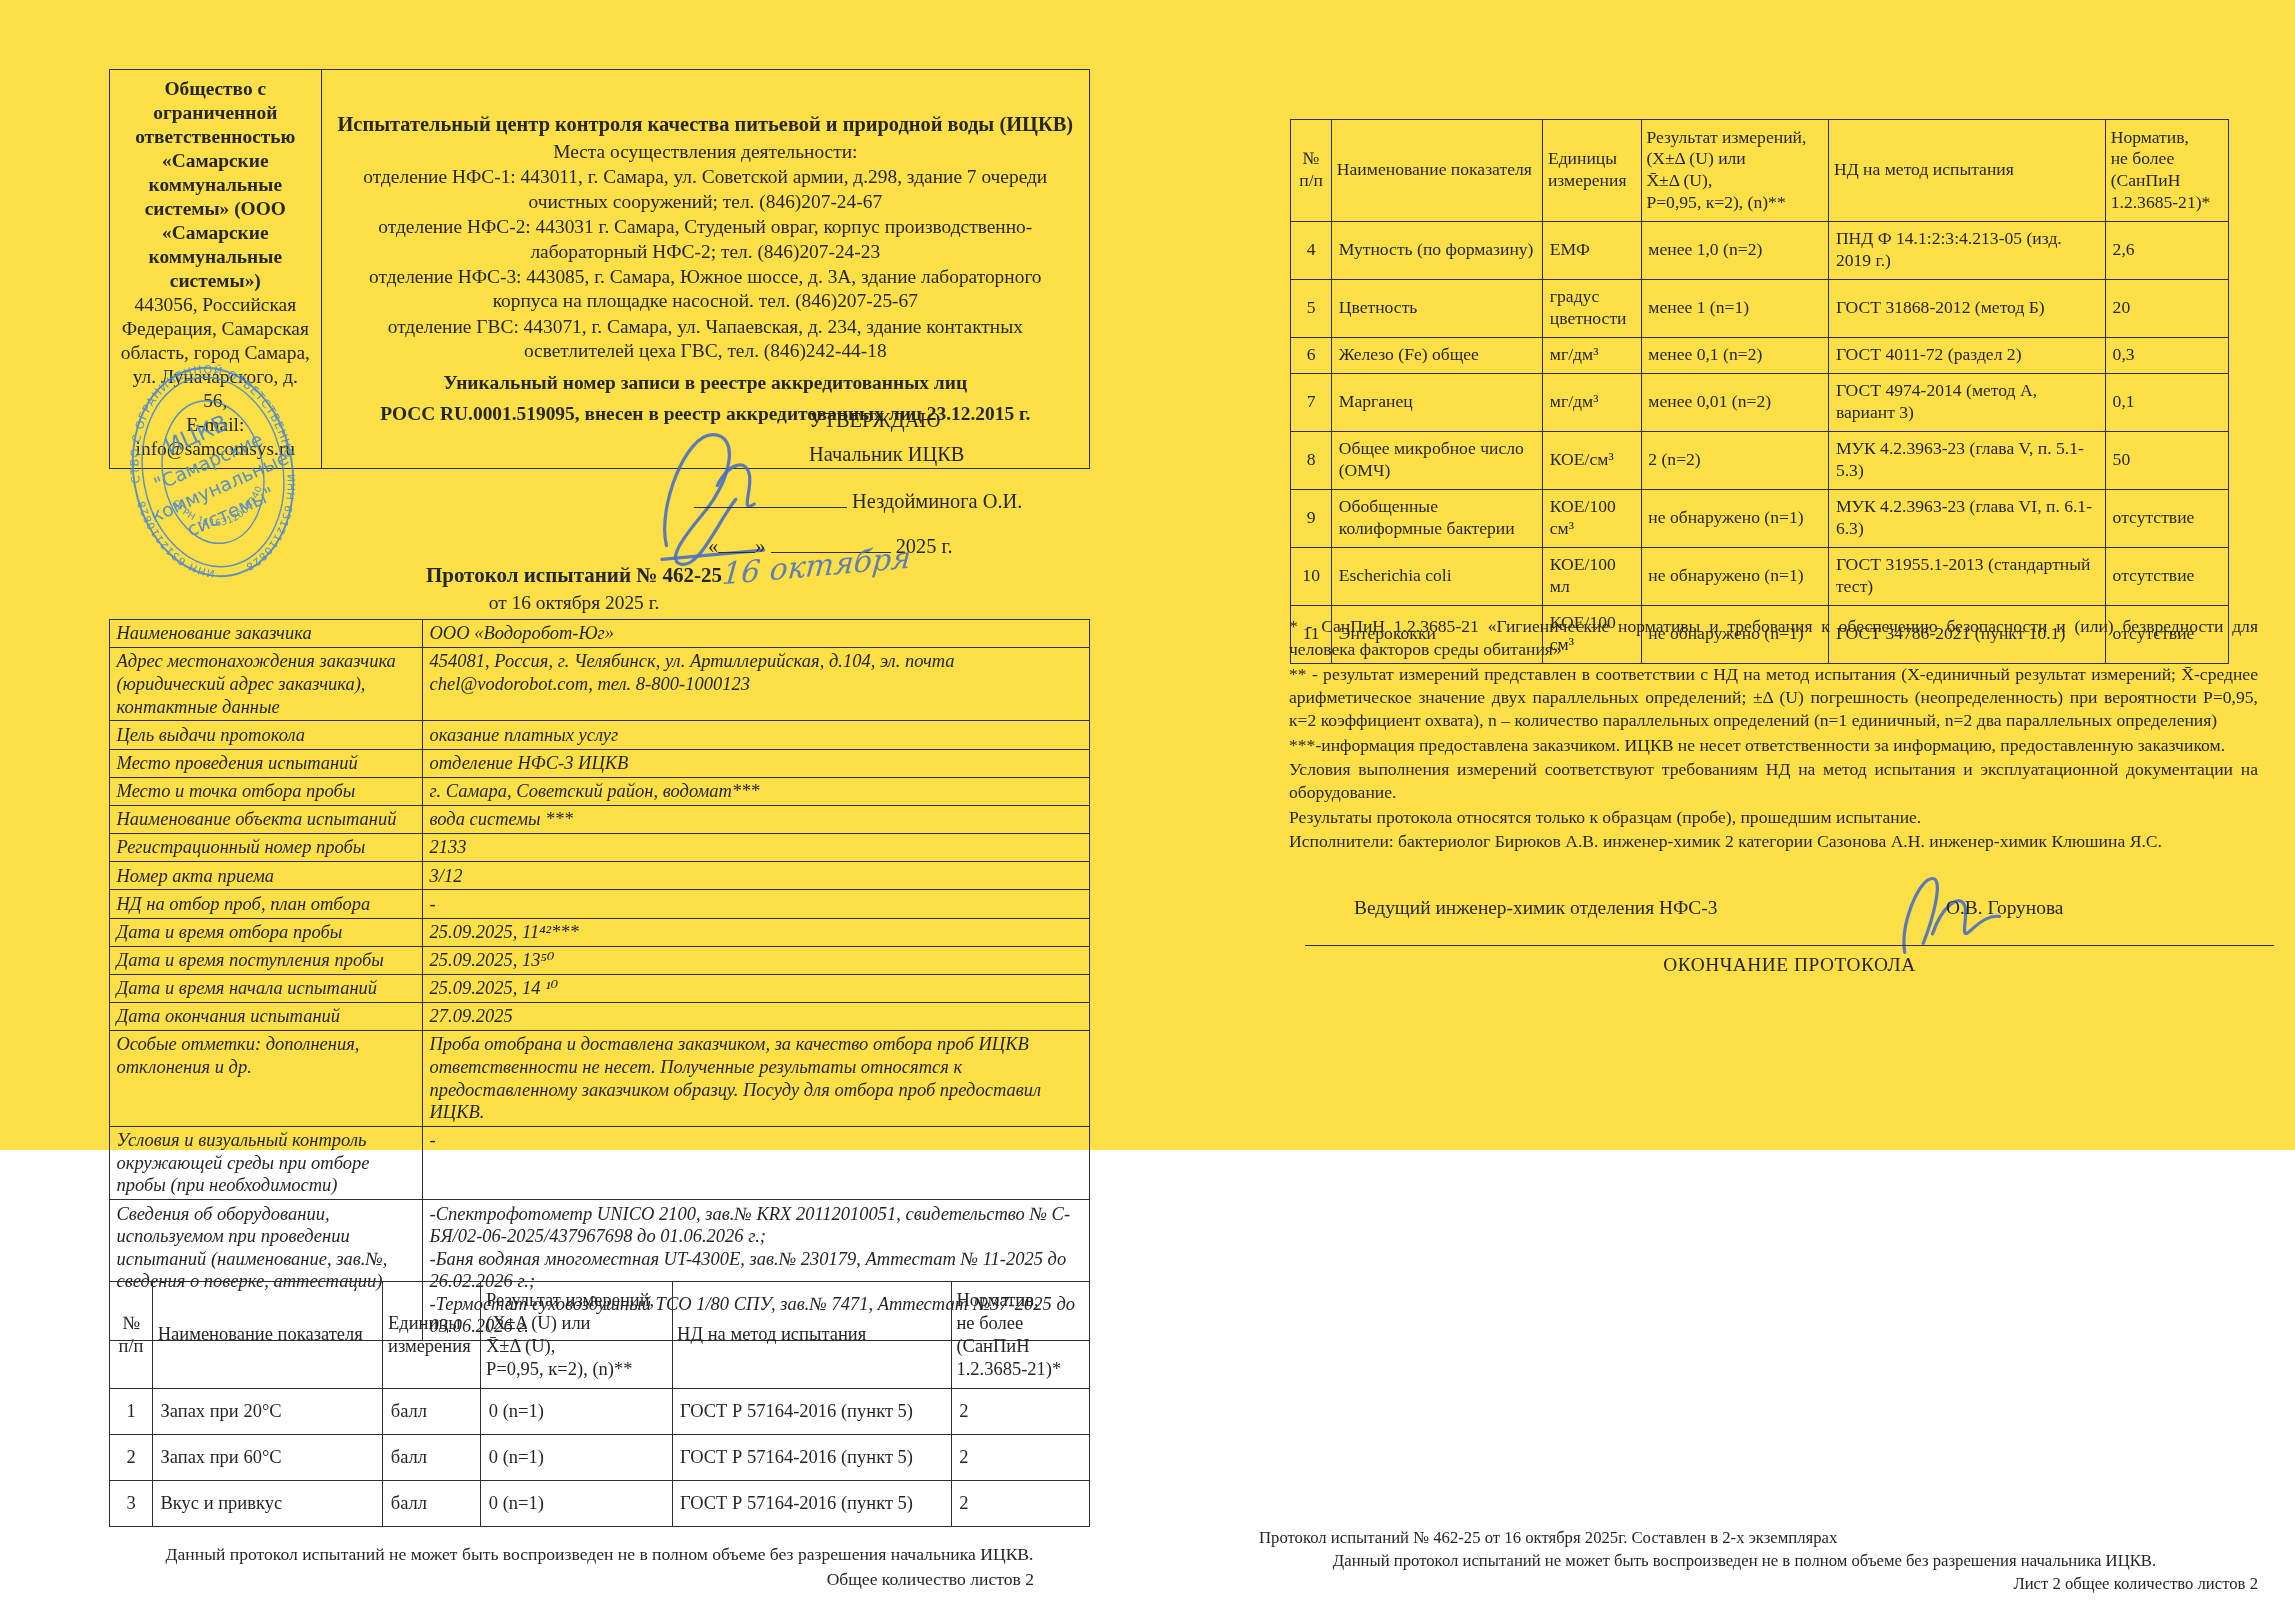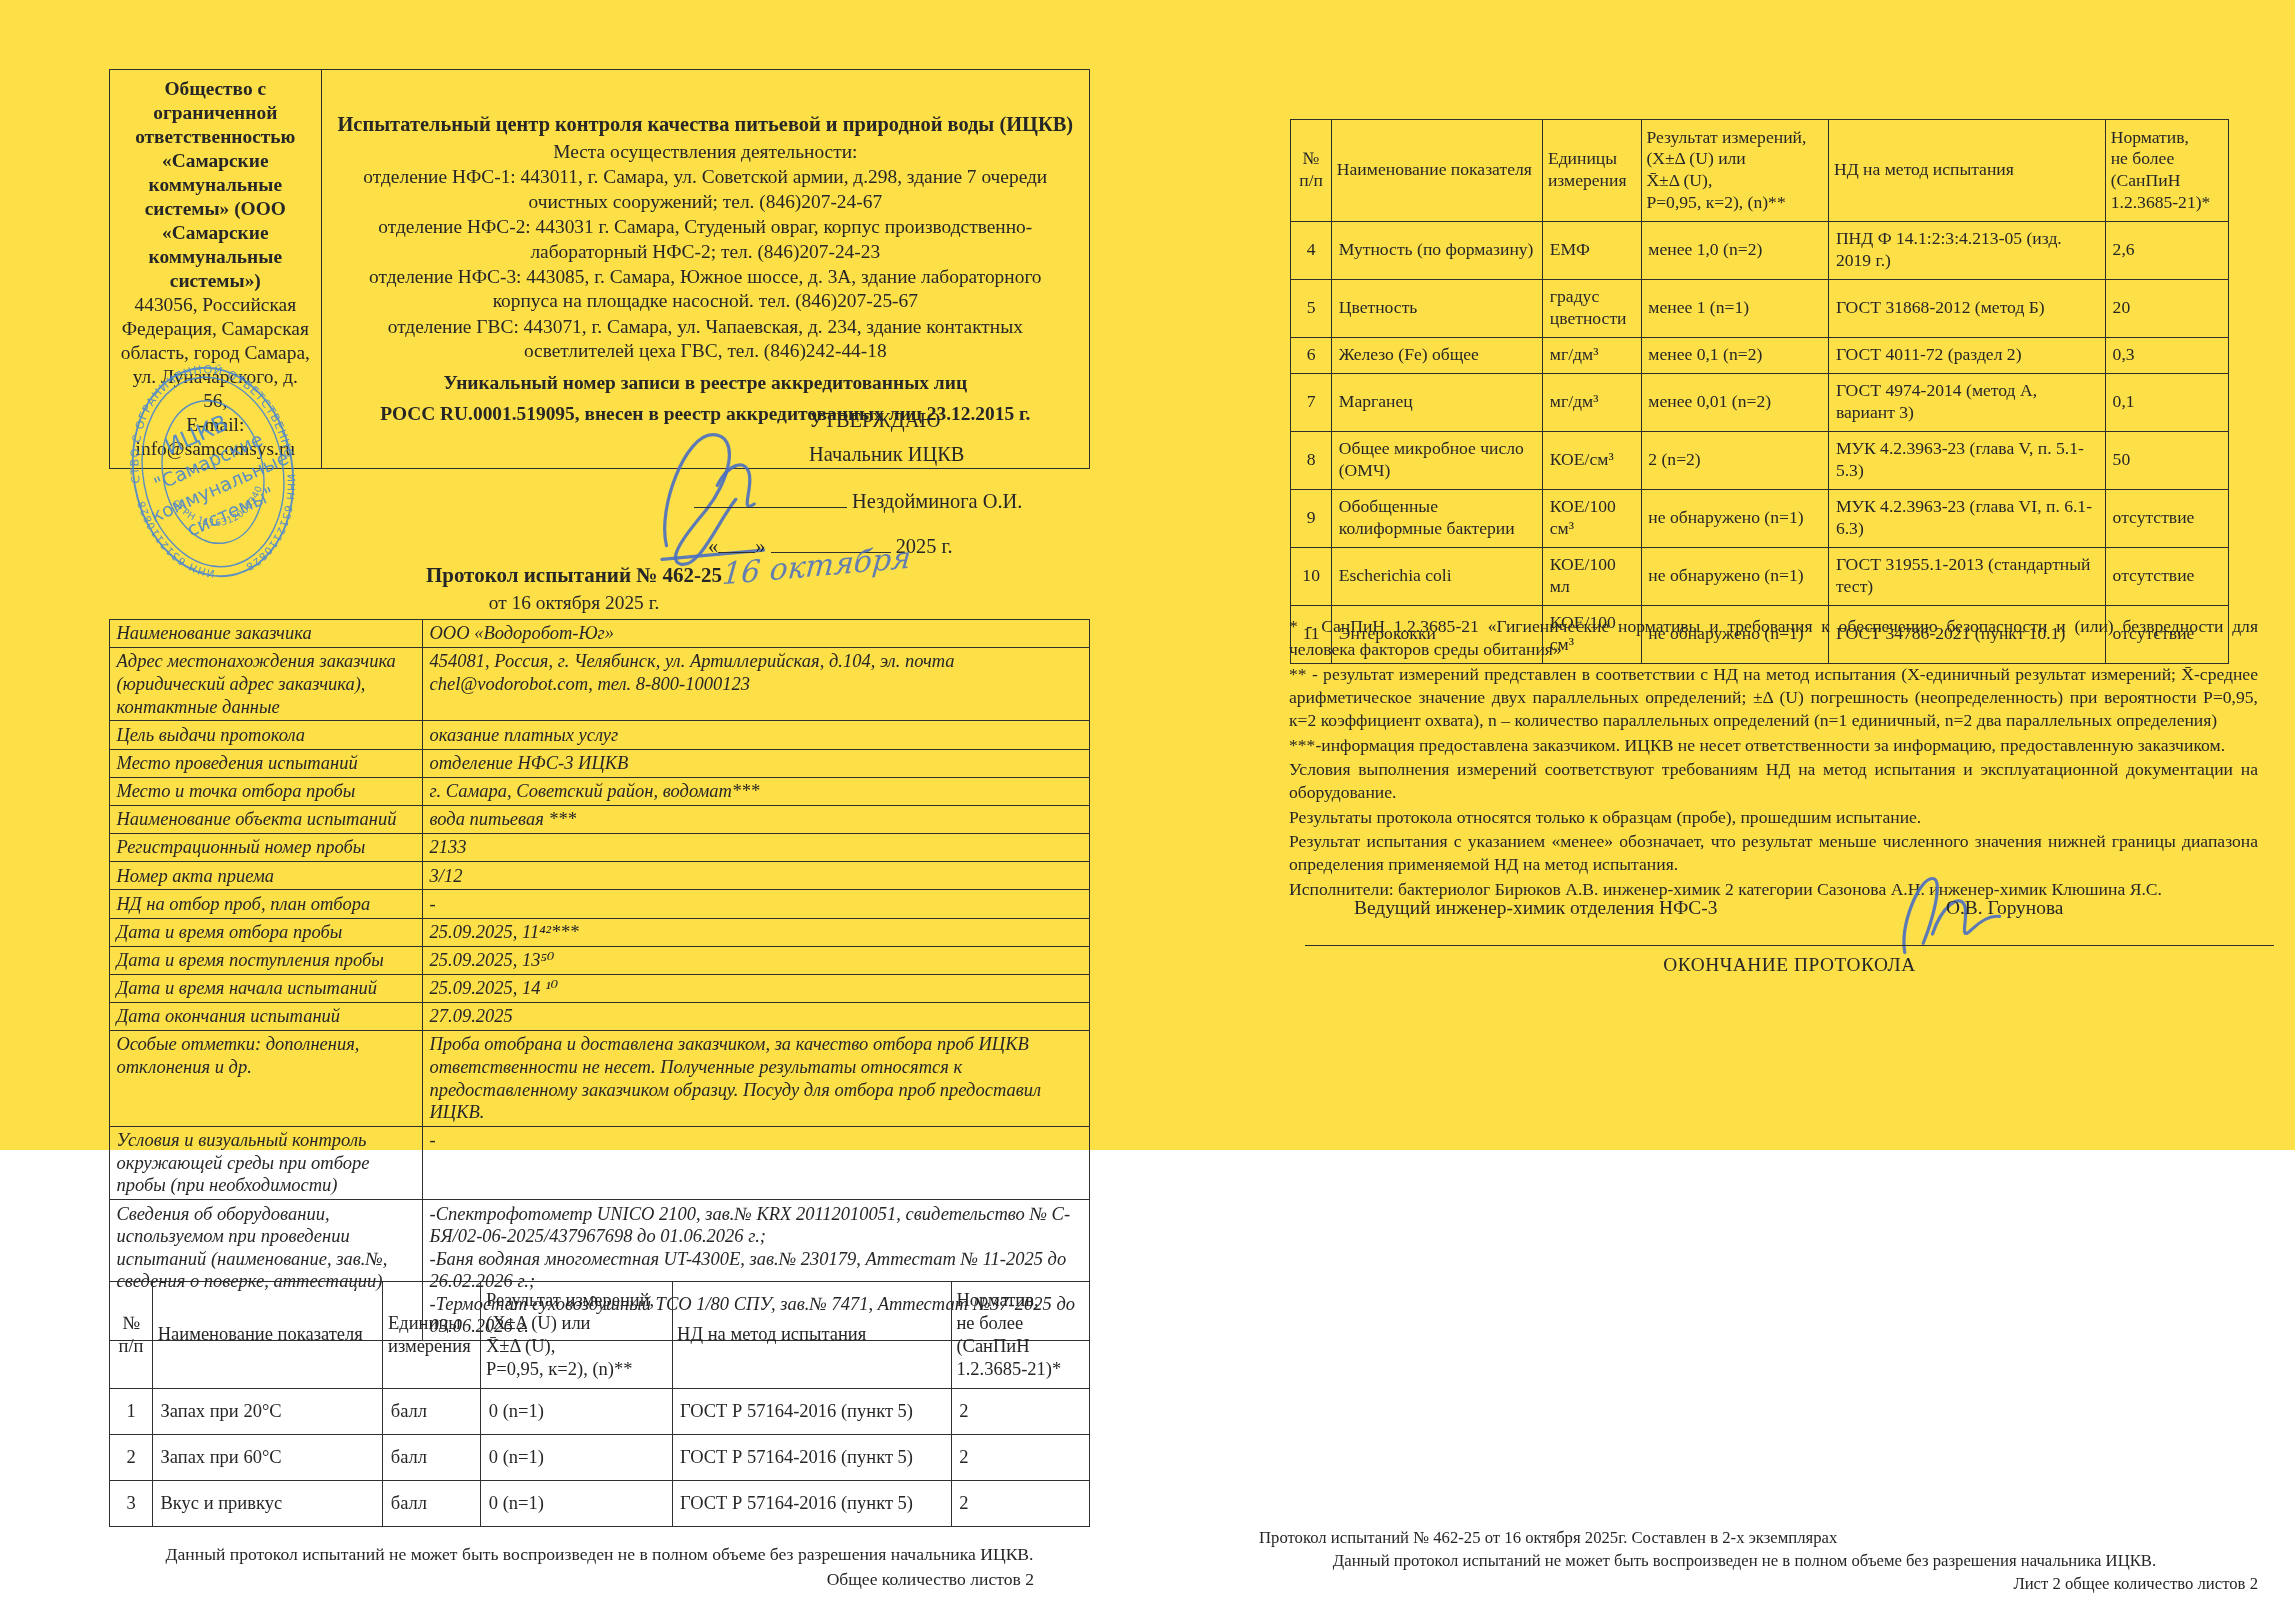--- a/index.html
+++ b/index.html
@@ -184,21 +184,21 @@
             <td class="val">отделение НФС-3 ИЦКВ</td>
           </tr>
 
           <tr>
             <td class="lab">Место и точка отбора пробы</td>
             <td class="val">г. Самара, Советский район, водомат***</td>
           </tr>
 
           <tr>
             <td class="lab">Наименование объекта испытаний</td>
-            <td class="val">вода питьевая ***</td>
+            <td class="val">вода системы ***</td>
           </tr>
 
           <tr>
             <td class="lab">Регистрационный номер пробы</td>
             <td class="val">2133</td>
           </tr>
 
           <tr>
             <td class="lab">Номер акта приема</td>
             <td class="val">3/12</td>
@@ -415,21 +415,20 @@
         </tbody>
     </table>
 
     <div class="fnotes">
 
     <p>* - СанПиН 1.2.3685-21 «Гигиенические нормативы и требования к обеспечению безопасности и (или) безвредности для человека факторов среды обитания»</p>
         <p>** - результат измерений представлен в соответствии с НД на метод испытания (Х-единичный результат измерений; X̄-среднее арифметическое значение двух параллельных определений; ±Δ (U) погрешность (неопределенность) при вероятности Р=0,95, к=2 коэффициент охвата), n – количество параллельных определений (n=1 единичный, n=2 два параллельных определения)</p>
         <p>***-информация предоставлена заказчиком. ИЦКВ не несет ответственности за информацию, предоставленную заказчиком.</p>
         <p>Условия выполнения измерений соответствуют требованиям НД на метод испытания и эксплуатационной документации на оборудование.</p>
         <p>Результаты протокола относятся только к образцам (пробе), прошедшим испытание.</p>
-        <p>Результат испытания с указанием «менее» обозначает, что результат меньше численного значения нижней границы диапазона определения применяемой НД на метод испытания.</p>
         <p>Исполнители: бактериолог Бирюков А.В. инженер-химик 2 категории Сазонова А.Н. инженер-химик Клюшина Я.С.</p>
       </div>
 
     <div class="sigrow">
       <svg class="sig2" viewBox="0 0 320 240">
         <path class="sig-path" d="M 60 200 C 50 140, 90 40, 120 40 C 145 40, 120 130, 100 180"></path>
         <path class="sig-path" d="M 120 160 C 140 100, 180 70, 190 100 C 198 126, 175 180, 205 150 C 230 126, 250 120, 265 122"></path>
       </svg>
       <span class="role">Ведущий инженер-химик отделения НФС-3</span>
       <span class="name">О.В. Горунова</span>

